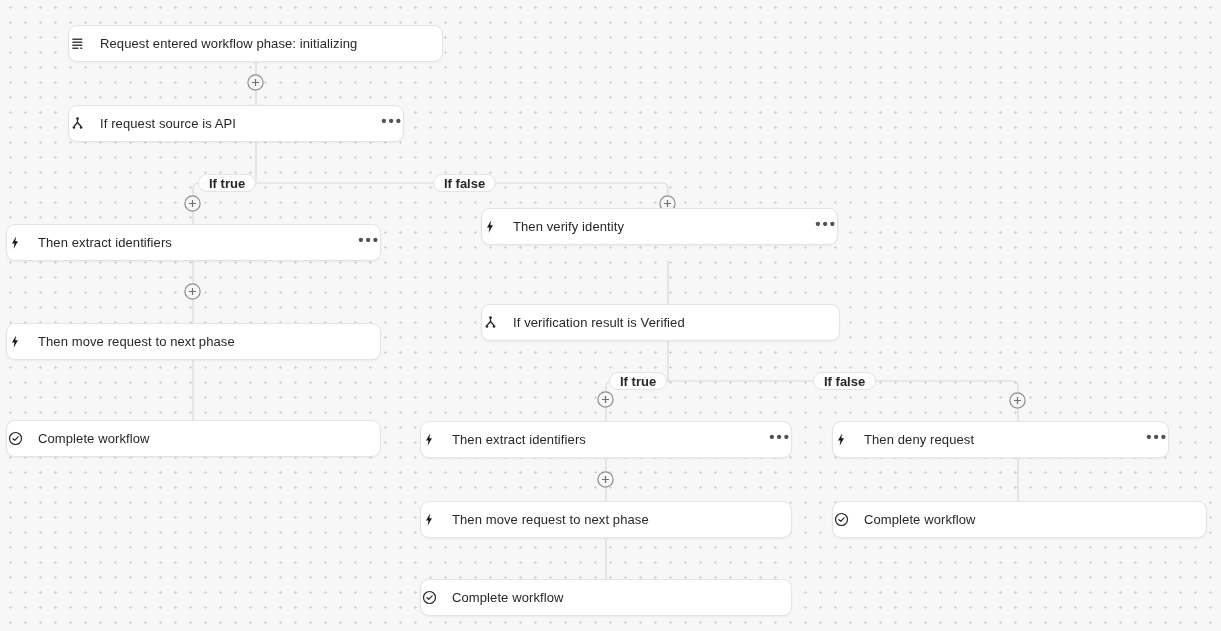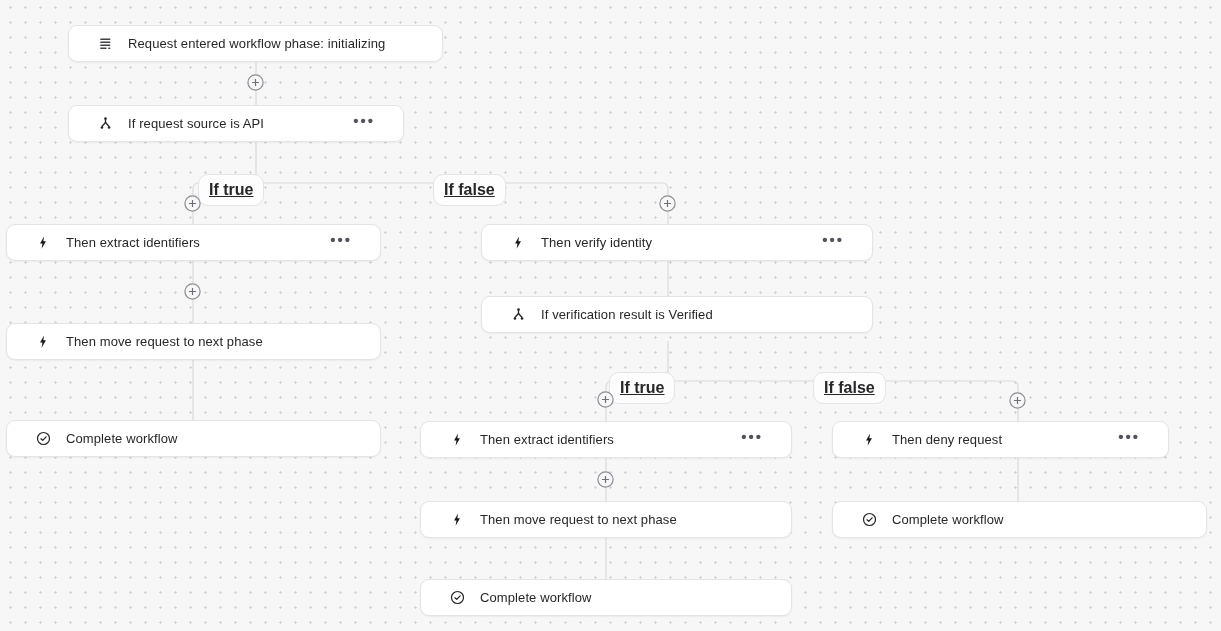--- a/index.html
+++ b/index.html
@@ -22,21 +22,21 @@
   }
   .node{
     position:absolute;
     height:37px;
     box-sizing:border-box;
     background:#ffffff;
     border:1px solid #e4e4e7;
     border-radius:9px;
     display:flex;
     align-items:center;
-    padding:0 28px;
+    padding:0 0;
     box-shadow:0 1px 2px rgba(16,24,40,.05);
     cursor:pointer;
     text-align:center;
   }
   .node .nicon{
     width:16px;height:16px;
     display:inline-flex;align-items:center;justify-content:center;
     flex:0 0 auto;
     margin-right:15px;
   }
@@ -63,33 +63,32 @@
     position:absolute;
     width:17px;height:17px;
     box-sizing:border-box;
     border-radius:50%;
     background:#f7f7f8;
     display:flex;align-items:center;justify-content:center;
     cursor:pointer;
   }
   .pill{
     position:absolute;
-    height:32px;
+    height:18px;
     box-sizing:border-box;
     background:#fdfdfd;
     border:1px solid #e4e4e7;
     border-radius:10px;
     display:inline-flex;
     align-items:center;
     padding:0 10px;
-    font-size:16px;
+    font-size:13px;
     font-weight:700;
     color:#27272a;
     white-space:nowrap;
-    text-decoration:underline;
   }
 </style>
 </head>
 <body>
 
 <div class="canvas">
 
   <svg class="connectors" viewBox="0 0 1221 631" xmlns="http://www.w3.org/2000/svg">
     <g fill="none" stroke="#d9d9dd" stroke-width="1.2">
       <path d="M256 61 V105"></path>
@@ -210,31 +209,31 @@
   <div class="node" style="left:6px;top:420px;width:375px">
     <span class="nicon">
         <svg width="15" height="15" viewBox="0 0 16 16">
           <circle cx="8" cy="8" r="6.4" fill="none" stroke="#27272a" stroke-width="1.3"></circle>
           <path d="M5.3 8.2 L7.2 10 L10.8 6.2" fill="none" stroke="#27272a" stroke-width="1.3" stroke-linecap="round" stroke-linejoin="round"></path>
         </svg>
       </span>
     <span class="nlabel">Complete workflow</span>
   </div>
 
-  <div class="node" style="left:481px;top:224px;width:392px">
+  <div class="node" style="left:481px;top:208px;width:357px">
     <span class="nicon">
         <svg width="14" height="15" viewBox="0 0 16 16">
           <path d="M9.2 1 L4.6 9.2 H7.4 L6.4 15 L11.4 6.6 H8.4 Z" fill="#18181b"></path>
         </svg>
       </span>
     <span class="nlabel">Then verify identity</span>
     <span class="nmenu">•••</span>
   </div>
 
-  <div class="node" style="left:481px;top:296px;width:392px">
+  <div class="node" style="left:481px;top:304px;width:359px">
     <span class="nicon">
         <svg width="15" height="15" viewBox="0 0 16 16">
           <g stroke="#27272a" stroke-width="1.4" fill="none" stroke-linecap="round">
             <path d="M8 3 V7"></path>
             <path d="M8 7 L4.4 11"></path>
             <path d="M8 7 L11.6 11"></path>
           </g>
           <circle cx="8" cy="2.6" r="1.4" fill="#27272a"></circle>
           <circle cx="4.2" cy="12.2" r="1.4" fill="#27272a"></circle>
           <circle cx="11.8" cy="12.2" r="1.4" fill="#27272a"></circle>

